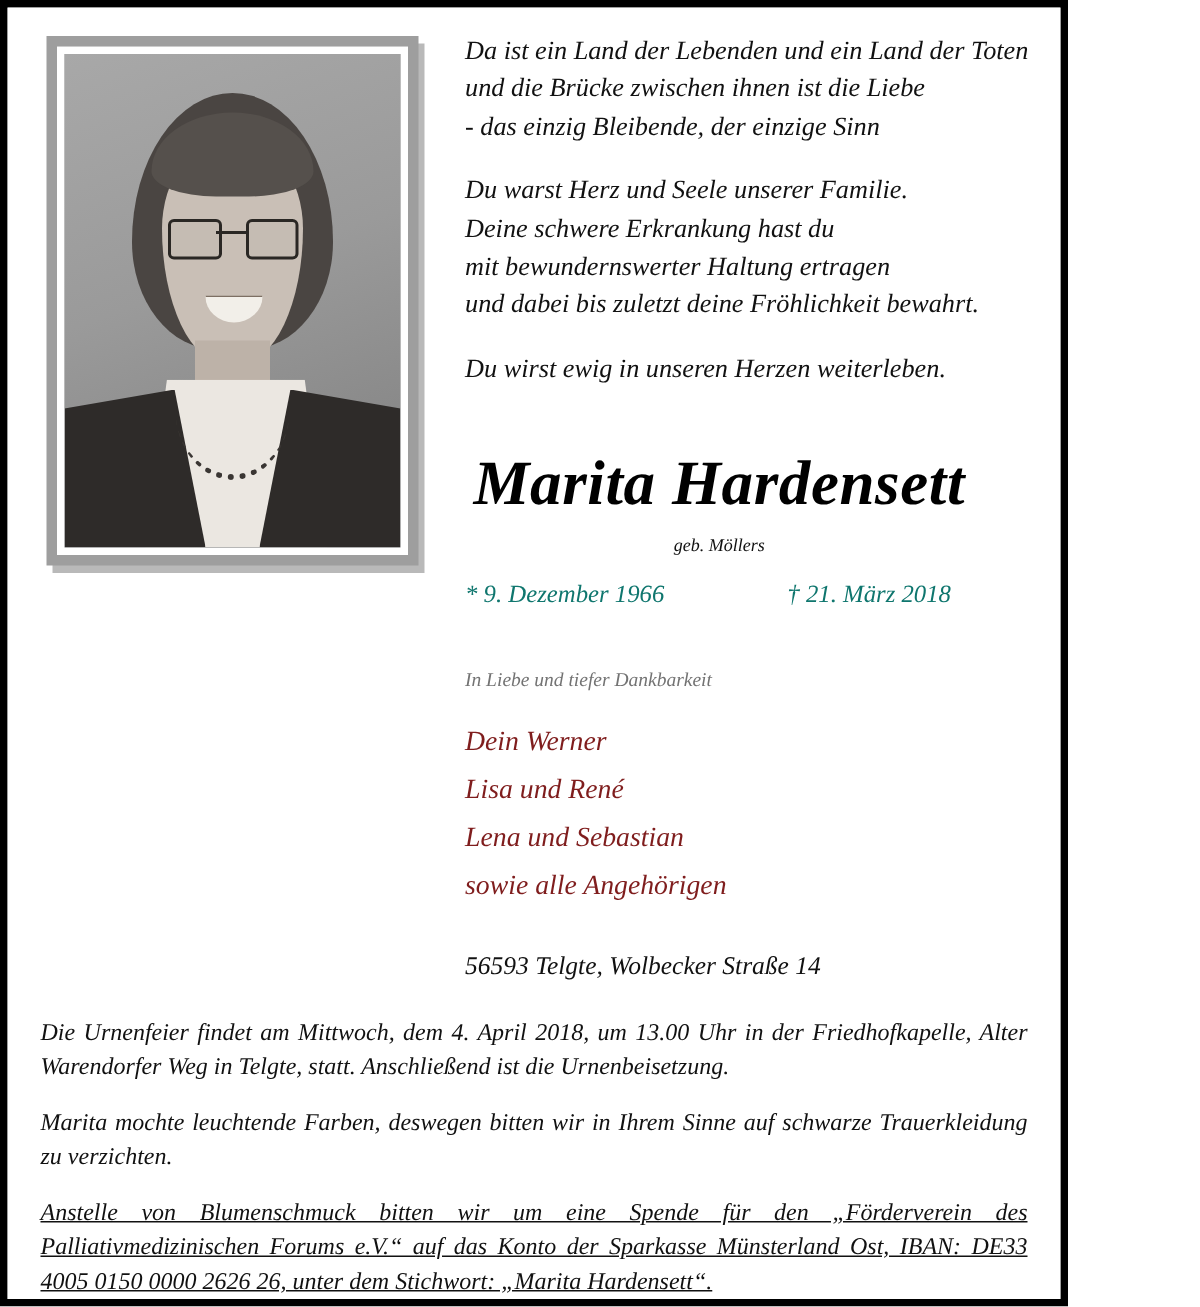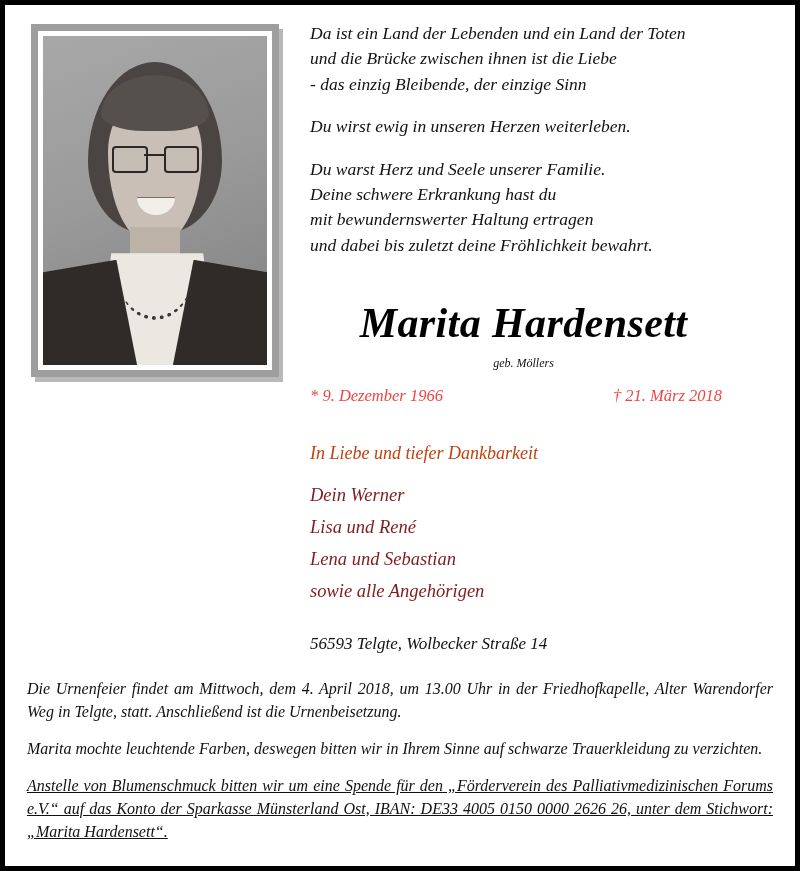--- a/index.html
+++ b/index.html
@@ -6,21 +6,21 @@
     margin: 0;
     padding: 0;
     background: #ffffff;
   }
   body {
     font-family: "Liberation Serif", serif;
   }
 
   .page {
     position: relative;
-    width: 800px;
+    width: 712px;
     height: 871px;
     box-sizing: border-box;
     background: #ffffff;
     border: 5px solid #000000;
     overflow: hidden;
   }
 
   .inner {
     position: relative;
     width: 100%;
@@ -224,31 +224,31 @@
     margin-top: 4px;
     color: #111111;
   }
   .dates {
     display: flex;
     justify-content: space-between;
     font-style: italic;
     font-size: 16.5px;
     margin-top: 12px;
     padding: 0 5px 0 0;
-    color: #ef4444;
+    color: #0f766e;
   }
   .dates .birth { white-space: nowrap; }
   .dates .death { white-space: nowrap; padding-right: 10px; }
 
   .gratitude {
     font-style: italic;
-    font-size: 18px;
+    font-size: 13px;
     line-height: 24px;
     margin-top: 35px;
-    color: #c2410c;
+    color: #737373;
   }
 
   .survivors {
     margin-top: 14px;
     font-style: italic;
     font-size: 18.5px;
     line-height: 32px;
     color: #7f1d1d;
   }
   .survivors div { white-space: nowrap; }
@@ -310,27 +310,27 @@
 
       <div class="right-col">
 
         <div class="verse">
           <p>
             <span>Da ist ein Land der Lebenden und ein Land der Toten</span><br>
             <span>und die Brücke zwischen ihnen ist die Liebe</span><br>
             <span>- das einzig Bleibende, der einzige Sinn</span>
           </p>
           <p>
-            <span>Du wirst ewig in unseren Herzen weiterleben.</span>
-          </p>
-          <p>
             <span>Du warst Herz und Seele unserer Familie.</span><br>
             <span>Deine schwere Erkrankung hast du</span><br>
             <span>mit bewundernswerter Haltung ertragen</span><br>
             <span>und dabei bis zuletzt deine Fröhlichkeit bewahrt.</span>
+          </p>
+          <p>
+            <span>Du wirst ewig in unseren Herzen weiterleben.</span>
           </p>
         </div>
 
         <div class="name-block">
           <div class="full-name">Marita Hardensett</div>
           <div class="maiden-name">geb. Möllers</div>
           <div class="dates">
             <span class="birth">* 9. Dezember 1966</span>
             <span class="death">† 21. März 2018</span>
           </div>

